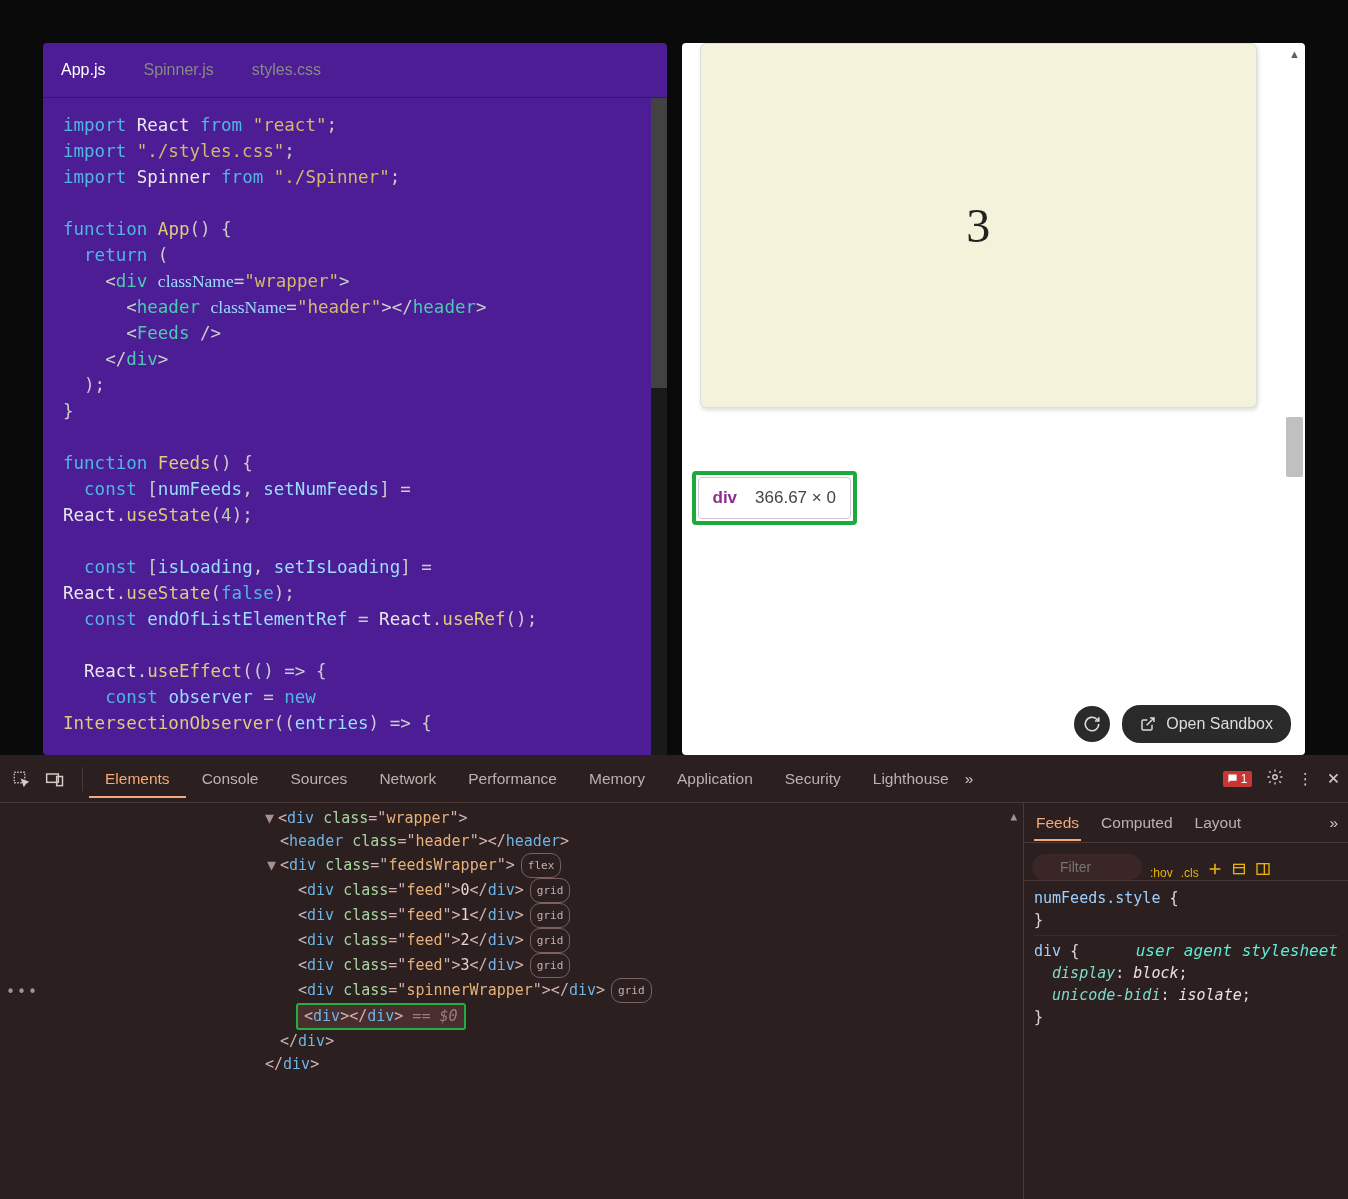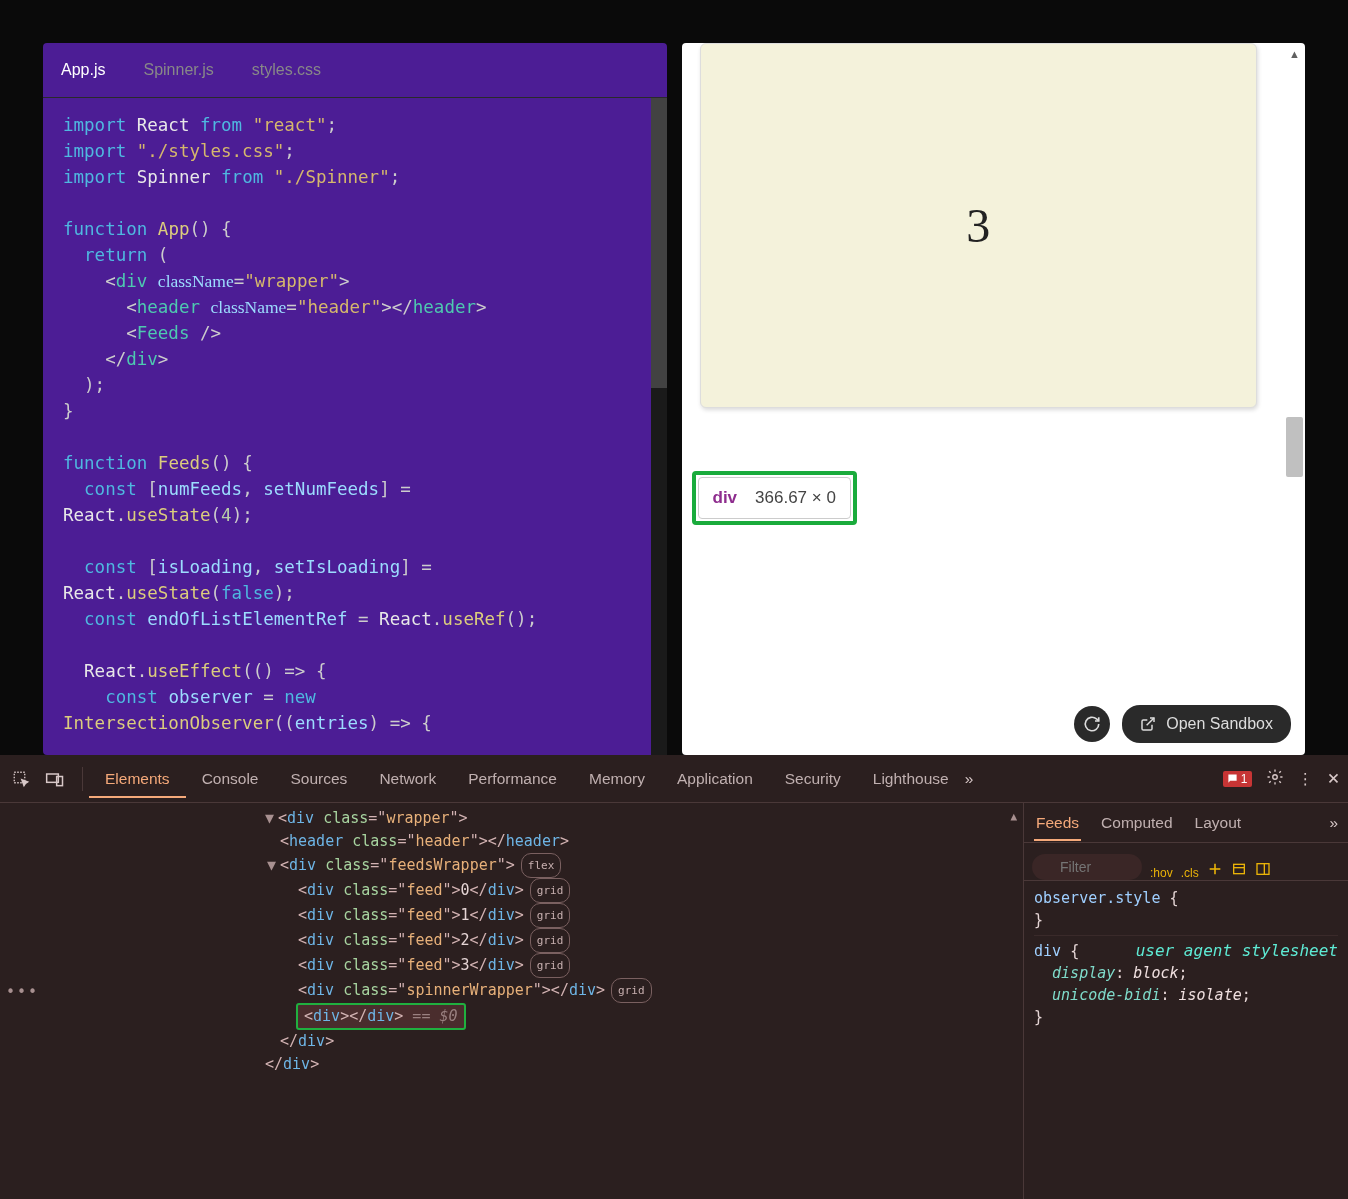--- a/index.html
+++ b/index.html
@@ -545,21 +545,21 @@
         </span>
         <span class="st-tl-item">
           <svg width="16" height="16" viewBox="0 0 24 24" fill="none" stroke="currentColor" stroke-width="2">
               <rect x="3" y="4" width="18" height="16"></rect>
               <line x1="14" y1="4" x2="14" y2="20"></line>
             </svg>
         </span>
       </div>
       <div class="styles-content">
         <div>
-          <span class="sc-selector">observer.style</span> <span class="sc-br">{</span><br>
+          <span class="sc-selector">numFeeds.style</span> <span class="sc-br">{</span><br>
           <span class="sc-br">}</span>
         </div>
         <div class="sc-rule">
           <span class="sc-src">user agent stylesheet</span>
           <span class="sc-selector">div</span> <span class="sc-br">{</span><br>
           &nbsp;&nbsp;<span class="sc-prop">display</span><span class="sc-br">: </span><span class="sc-val">block</span><span class="sc-br">;</span><br>
           &nbsp;&nbsp;<span class="sc-prop">unicode-bidi</span><span class="sc-br">: </span><span class="sc-val">isolate</span><span class="sc-br">;</span><br>
           <span class="sc-br">}</span>
         </div>
       </div>

